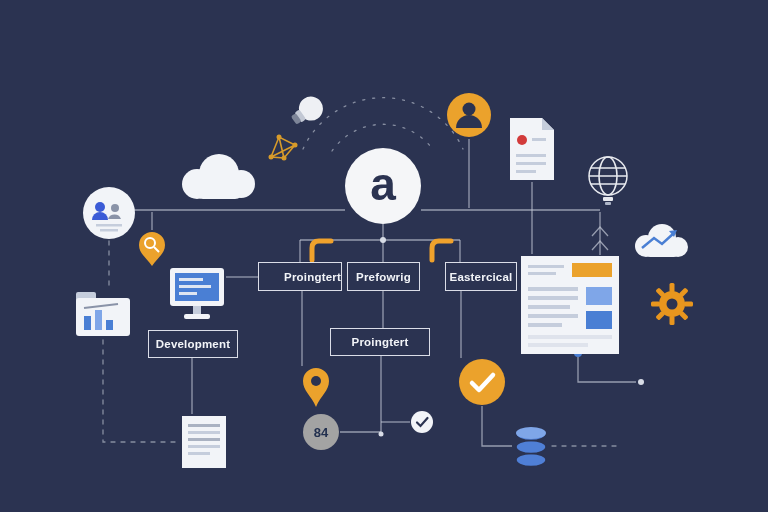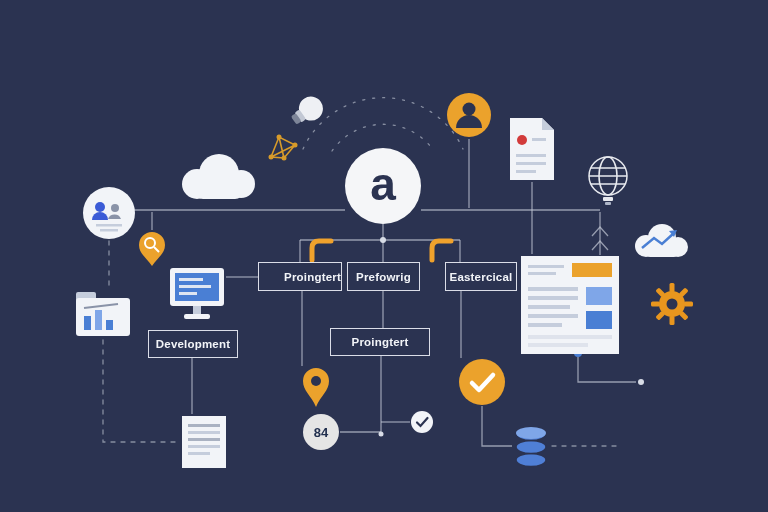--- a/index.html
+++ b/index.html
@@ -27,21 +27,21 @@
     background:#f5f6f8;border-radius:50%;
     display:flex;align-items:center;justify-content:center;
   }
   .logo-circle span{
     color:#2b3351;font-size:46px;font-weight:700;line-height:1;
     transform:translateY(-2px);
   }
   .stat-badge{
     position:absolute;z-index:3;
     left:303px;top:414px;width:36px;height:36px;
-    background:#e5e5e5;border-radius:50%;
+    background:#a3a3a3;border-radius:50%;
     display:flex;align-items:center;justify-content:center;
     color:#22304f;font-size:13px;font-weight:700;
   }
   
   .pos-cloud{left:173px;top:150px;}
   .pos-bulb{left:286px;top:90px;}
   .pos-network{left:264px;top:130px;}
   .pos-user{left:446px;top:92px;}
   .pos-doc{left:508px;top:116px;}
   .pos-globe{left:583px;top:154px;}

